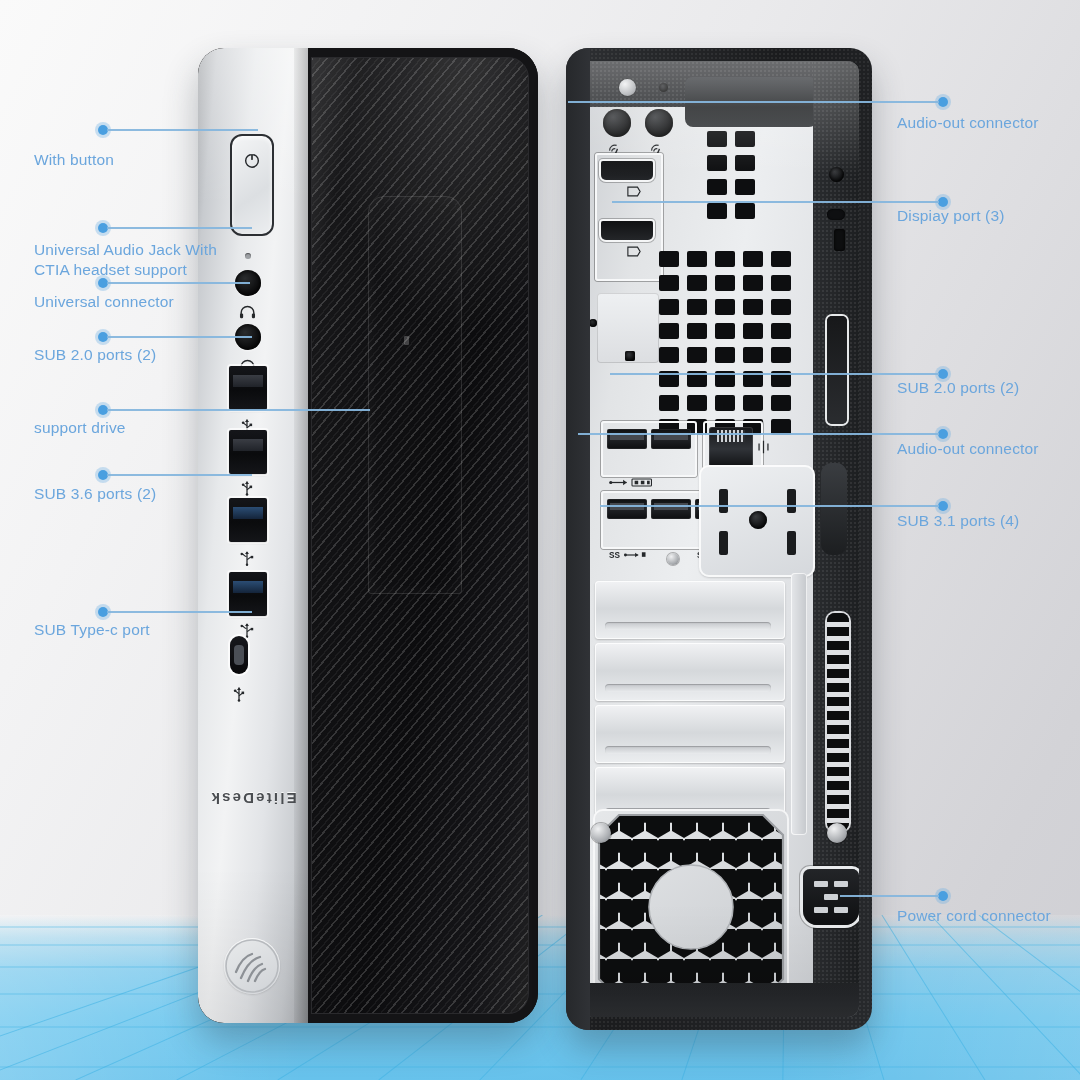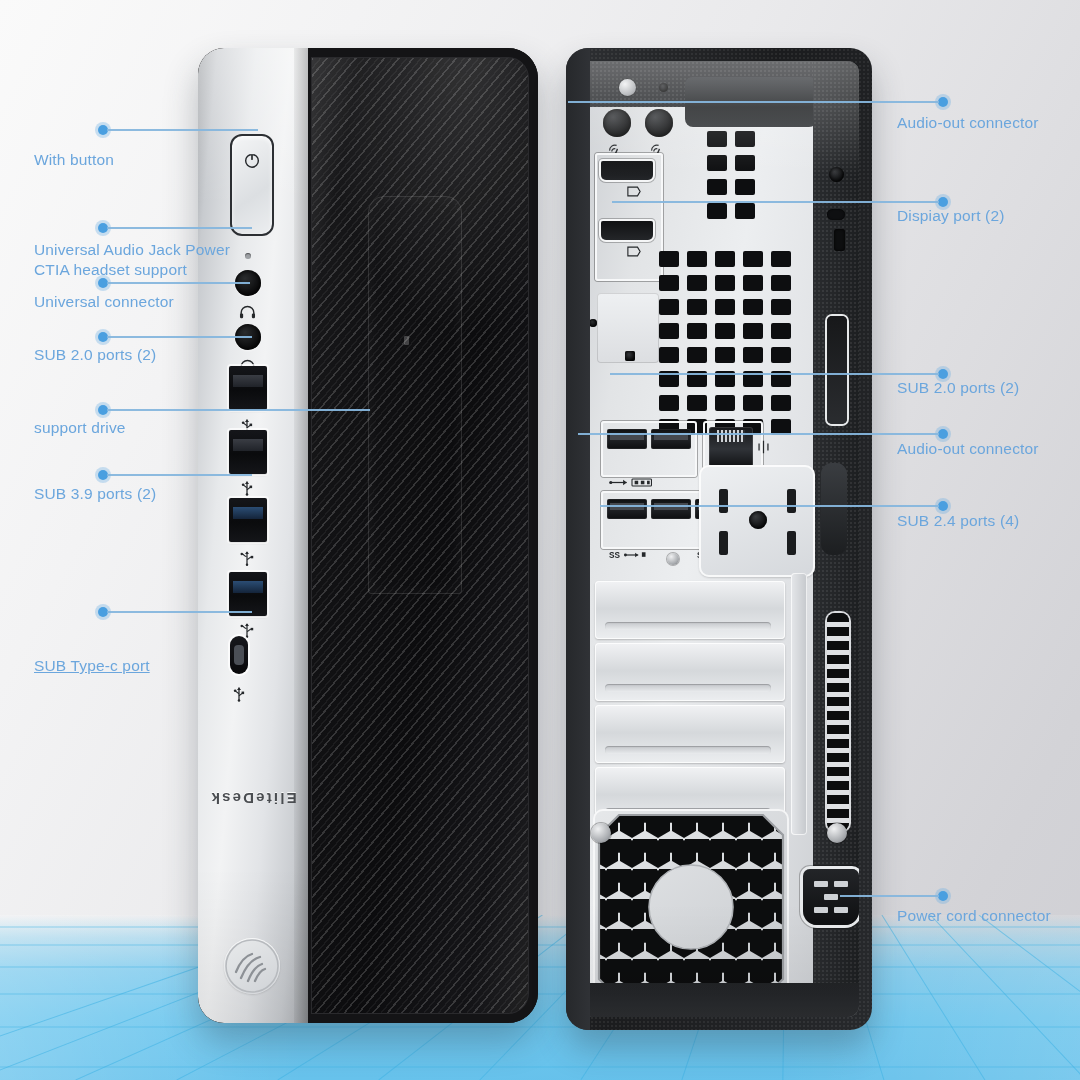--- a/index.html
+++ b/index.html
@@ -629,72 +629,72 @@
 
   <div id="annotations">
       <div class="ann left">
         <div class="dot" style="left: 98px; top: 125px;"></div>
         <div class="lead" style="left: 107px; width: 151px; top: 129px;"></div>
         <div class="lbl" style="left: 34px; top: 150px;">With button</div>
       </div>
       <div class="ann left">
         <div class="dot" style="left: 98px; top: 223px;"></div>
         <div class="lead" style="left: 107px; width: 145px; top: 227px;"></div>
-        <div class="lbl" style="left: 34px; top: 240px;">Universal Audio Jack Power
+        <div class="lbl" style="left: 34px; top: 240px;">Universal Audio Jack With
 CTIA headset support</div>
       </div>
       <div class="ann left">
         <div class="dot" style="left: 98px; top: 278px;"></div>
         <div class="lead" style="left: 107px; width: 143px; top: 282px;"></div>
         <div class="lbl" style="left: 34px; top: 292px;">Universal connector</div>
       </div>
       <div class="ann left">
         <div class="dot" style="left: 98px; top: 332px;"></div>
         <div class="lead" style="left: 107px; width: 145px; top: 336px;"></div>
         <div class="lbl" style="left: 34px; top: 345px;">SUB 2.0 ports (2)</div>
       </div>
       <div class="ann left">
         <div class="dot" style="left: 98px; top: 405px;"></div>
         <div class="lead" style="left: 107px; width: 263px; top: 409px;"></div>
         <div class="lbl" style="left: 34px; top: 418px;">support drive</div>
       </div>
       <div class="ann left">
         <div class="dot" style="left: 98px; top: 470px;"></div>
         <div class="lead" style="left: 107px; width: 145px; top: 474px;"></div>
-        <div class="lbl" style="left: 34px; top: 484px;">SUB 3.9 ports (2)</div>
+        <div class="lbl" style="left: 34px; top: 484px;">SUB 3.6 ports (2)</div>
       </div>
       <div class="ann left">
         <div class="dot" style="left: 98px; top: 607px;"></div>
         <div class="lead" style="left: 107px; width: 145px; top: 611px;"></div>
-        <div class="lbl" style="left: 34px; top: 656px; text-decoration: underline;">SUB Type-c port</div>
+        <div class="lbl" style="left: 34px; top: 620px;">SUB Type-c port</div>
       </div>
       <div class="ann right">
         <div class="dot" style="left: 938px; top: 97px;"></div>
         <div class="lead" style="left: 568px; width: 371px; top: 101px;"></div>
         <div class="lbl" style="left: 897px; top: 113px;">Audio-out connector</div>
       </div>
       <div class="ann right">
         <div class="dot" style="left: 938px; top: 197px;"></div>
         <div class="lead" style="left: 612px; width: 327px; top: 201px;"></div>
-        <div class="lbl" style="left: 897px; top: 206px;">Dispiay port (2)</div>
+        <div class="lbl" style="left: 897px; top: 206px;">Dispiay port (3)</div>
       </div>
       <div class="ann right">
         <div class="dot" style="left: 938px; top: 369px;"></div>
         <div class="lead" style="left: 610px; width: 329px; top: 373px;"></div>
         <div class="lbl" style="left: 897px; top: 378px;">SUB 2.0 ports (2)</div>
       </div>
       <div class="ann right">
         <div class="dot" style="left: 938px; top: 429px;"></div>
         <div class="lead" style="left: 578px; width: 361px; top: 433px;"></div>
         <div class="lbl" style="left: 897px; top: 439px;">Audio-out connector</div>
       </div>
       <div class="ann right">
         <div class="dot" style="left: 938px; top: 501px;"></div>
         <div class="lead" style="left: 600px; width: 339px; top: 505px;"></div>
-        <div class="lbl" style="left: 897px; top: 511px;">SUB 2.4 ports (4)</div>
+        <div class="lbl" style="left: 897px; top: 511px;">SUB 3.1 ports (4)</div>
       </div>
       <div class="ann right">
         <div class="dot" style="left: 938px; top: 891px;"></div>
         <div class="lead" style="left: 840px; width: 99px; top: 895px;"></div>
         <div class="lbl" style="left: 897px; top: 906px; text-align: right;">Power cord connector</div>
       </div>
     </div>
 
 </div>
 

